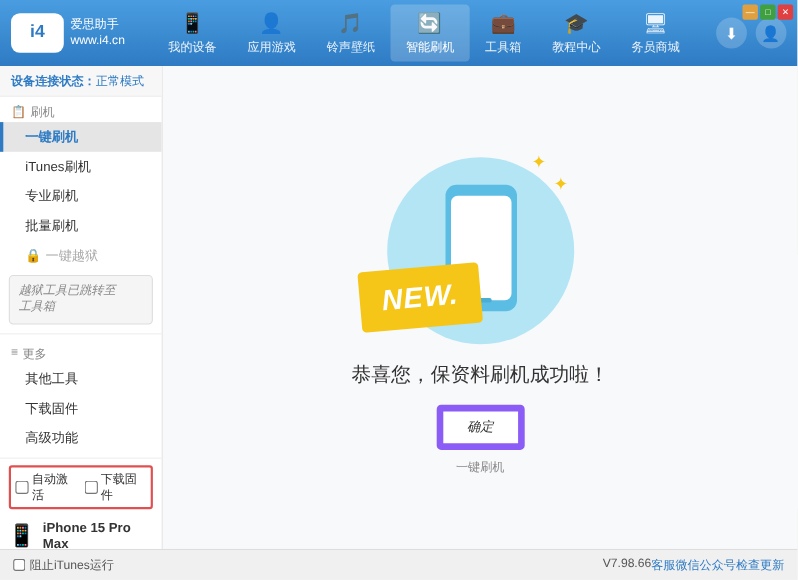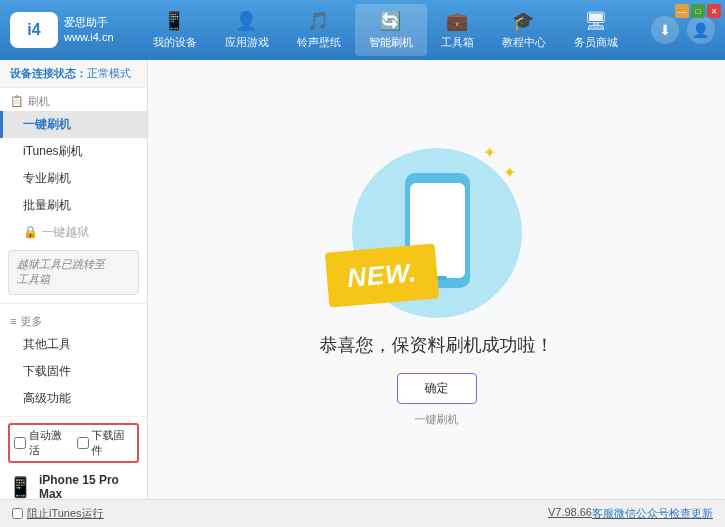--- a/index.html
+++ b/index.html
@@ -280,46 +280,46 @@
       color: #333;
       margin-bottom: 16px;
       font-weight: normal;
     }
     .confirm-btn {
       display: block;
       width: 80px;
       padding: 6px 0;
       text-align: center;
       background: #fff;
-      border: 1px solid #8b5cf6;
+      border: 6px solid #8b5cf6;
       border-radius: 4px;
       cursor: pointer;
       font-size: 12px;
       color: #333;
       margin-bottom: 8px;
+      font-style: italic;
     }
     .log-link {
       color: #888;
       font-size: 11px;
       cursor: pointer;
       text-decoration: none;
     }
 
     
     .status-bar {
       height: 28px;
       background: #f0f0f0;
       border-top: 1px solid #ddd;
       display: flex;
       align-items: center;
       padding: 0 12px;
       font-size: 11px;
       color: #555;
       gap: 20px;
-      text-decoration: underline;
     }
     .status-bar-right { margin-left: auto; display: flex; }
     .itunes-stop {
       display: flex; align-items: center; gap: 4px;
       cursor: pointer;
     }
     .checkbox-small { width: 11px; height: 11px; }
   </style>
 </head>
 <body>

